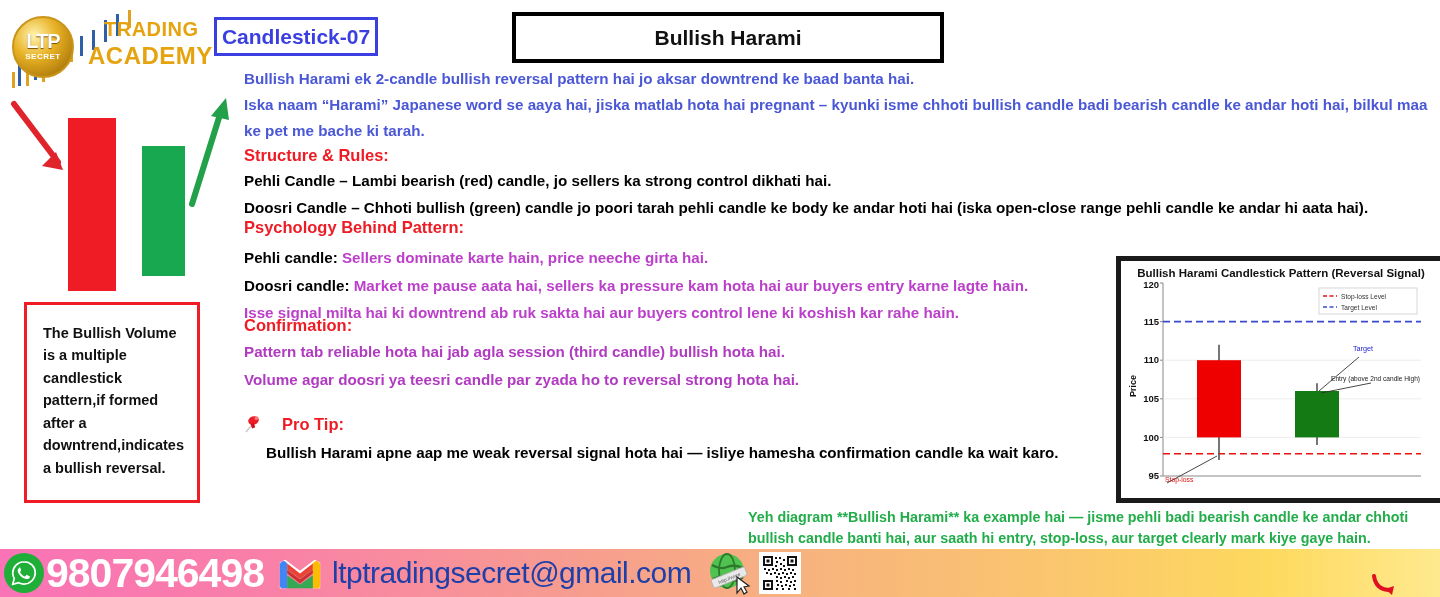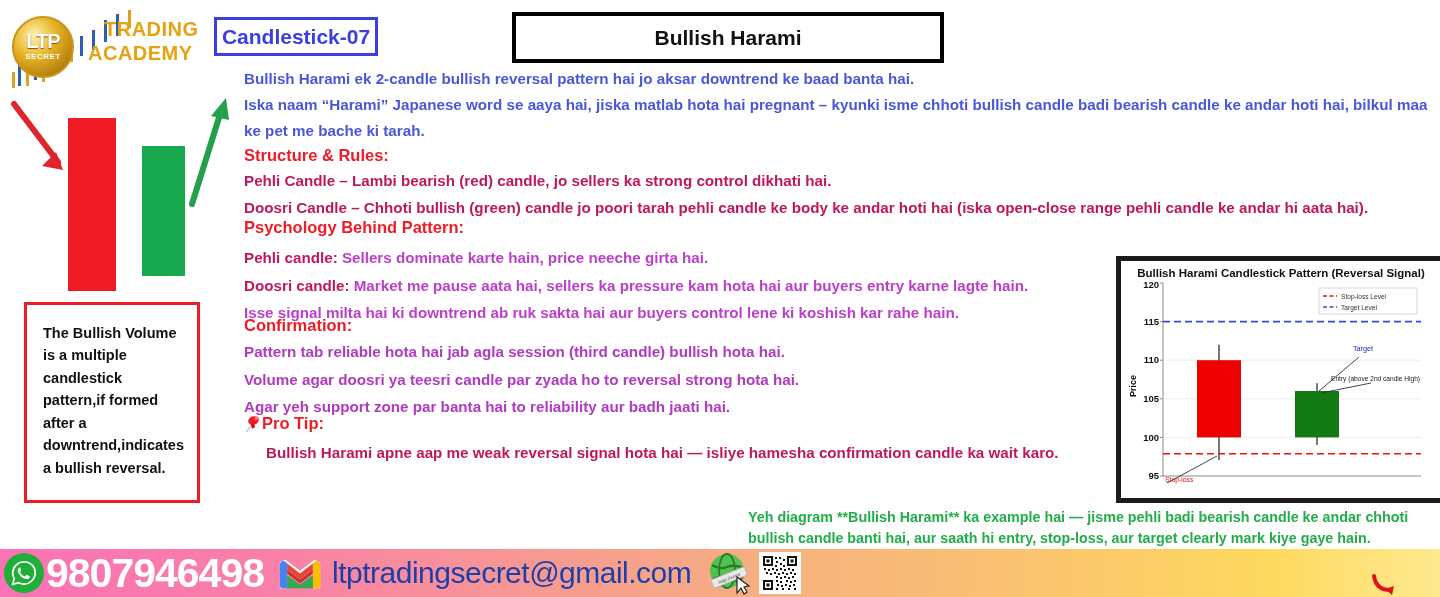--- a/index.html
+++ b/index.html
@@ -15,21 +15,21 @@
   .logo-coin {
     position: absolute; left: 8px; top: 10px; width: 62px; height: 62px;
     border-radius: 50%;
     background: radial-gradient(circle at 35% 30%, #fff3b0 0%, #e8b226 40%, #b8830e 75%, #8a5f05 100%);
     border: 2px solid #c9951a;
     display: flex; flex-direction: column; align-items: center; justify-content: center;
   }
   .logo-coin .l1 { font-weight: bold; font-size: 20px; color: #ffffff; letter-spacing: -1px; line-height: 1; text-shadow: 0 1px 1px #7a5400; }
   .logo-coin .l2 { font-weight: bold; font-size: 8px; color: #ffffff; letter-spacing: 0.5px; line-height: 1.4; }
   .logo-word1 { position: absolute; left: 72px; top: 12px; font-size: 20px; font-weight: bold; color: #e6a310; letter-spacing: 0.5px; margin-left: 28px; }
-  .logo-word2 { position: absolute; left: 84px; top: 36px; font-size: 20px; font-weight: bold; color: #e6a310; letter-spacing: 0.5px; }
+  .logo-word2 { position: absolute; left: 84px; top: 36px; font-size: 24px; font-weight: bold; color: #e6a310; letter-spacing: 0.5px; }
   .logo-word3 { position: absolute; left: 52px; top: 63px; font-size: 13px; font-weight: bold; color: #e6a310; letter-spacing: 0.5px; }
   .logo-bars { position: absolute; left: 0; top: 0; width: 205px; height: 84px; }
 
   
   #left-candles { position: absolute; left: 0px; top: 96px; width: 230px; height: 200px; }
   .cd-red  { position: absolute; left: 68px; top: 22px; width: 48px; height: 173px; background: #ef1c26; }
   .cd-green{ position: absolute; left: 142px; top: 50px; width: 43px; height: 130px; background: #18a950; }
 
   
   #left-note {
@@ -50,37 +50,37 @@
     position: absolute; left: 512px; top: 12px; width: 432px; height: 51px;
     border: 4px solid #000; background: #fff;
     display: flex; align-items: center; justify-content: center;
   }
   #title-box span { color: #111; font-size: 21px; font-weight: bold; }
 
   
   .blk { position: absolute; left: 244px; }
   .intro { top: 66px; width: 1190px; color: #4a57d6; font-size: 15.2px; font-weight: bold; line-height: 1.72; }
   .h-red { color: #ee1c25; font-size: 16.5px; font-weight: bold; }
-  .t-blue { color: #be185d; font-size: 15.2px; font-weight: bold; line-height: 1.62; }
+  .t-blue { color: #000000; font-size: 15.2px; font-weight: bold; line-height: 1.62; }
   .t-purple { color: #b03ac0; font-size: 15.2px; font-weight: bold; line-height: 1.62; }
   .t-magenta { color: #bb3fca; font-size: 15.2px; font-weight: bold; line-height: 1.62; }
 
   #sec-structure { top: 146px; width: 1190px; }
   #sec-structure .h-red { display: block; margin-bottom: 4px; }
   #sec-structure .line { margin-bottom: 2px; }
 
   #sec-psych-head { top: 218px; }
   #sec-psych { top: 246px; width: 880px; }
   #sec-psych .line { margin-bottom: 3px; }
 
   #sec-confirm-head { top: 316px; }
   #sec-confirm { top: 340px; width: 900px; }
   #sec-confirm .line { margin-bottom: 3px; }
 
-  #pro-tip-head { top: 414px; display: flex; gap: 0; }
+  #pro-tip-head { top: 414px; display: flex; align-items: center; gap: 20px; }
   #pin-icon { display:inline-block; width: 18px; height: 20px; position: relative; }
   #pro-tip-body { top: 441px; left: 266px; width: 900px; }
 
   
   #green-caption {
     position: absolute; left: 748px; top: 507px; width: 690px;
     color: #22ad4a; font-size: 14.3px; font-weight: bold; line-height: 1.5;
   }
 
   
@@ -178,21 +178,20 @@
   <div class="line">
     <span class="t-blue">Doosri candle:</span><span class="t-magenta"> Market me pause aata hai, sellers ka pressure kam hota hai aur buyers entry karne lagte hain.</span>
   </div>
   <div class="line t-magenta">Isse signal milta hai ki downtrend ab ruk sakta hai aur buyers control lene ki koshish kar rahe hain.</div>
 </div>
 
 <div class="blk h-red" id="sec-confirm-head">Confirmation:</div>
 <div class="blk" id="sec-confirm">
   <div class="line t-purple">Pattern tab reliable hota hai jab agla session (third candle) bullish hota hai.</div>
   <div class="line t-purple">Volume agar doosri ya teesri candle par zyada ho to reversal strong hota hai.</div>
-  <div class="line t-purple">Agar yeh support zone par banta hai to reliability aur badh jaati hai.</div>
 </div>
 
 <div class="blk" id="pro-tip-head">
   <svg id="pin-icon" viewBox="0 0 18 20">
     <path d="M2 18 L7 12" stroke="#c9c9c9" stroke-width="1.4" fill="none"></path>
     <ellipse cx="9.5" cy="6.5" rx="5.4" ry="4.2" fill="#ee1c25" transform="rotate(-20 9.5 6.5)"></ellipse>
     <rect x="7.2" y="9.4" width="3.4" height="4.6" fill="#d01018" transform="rotate(-20 8.9 11.7)"></rect>
     <ellipse cx="12.6" cy="4.2" rx="2.1" ry="1.6" fill="#ff7a80" transform="rotate(-20 12.6 4.2)"></ellipse>
   </svg>
   <span class="h-red">Pro Tip:</span>

